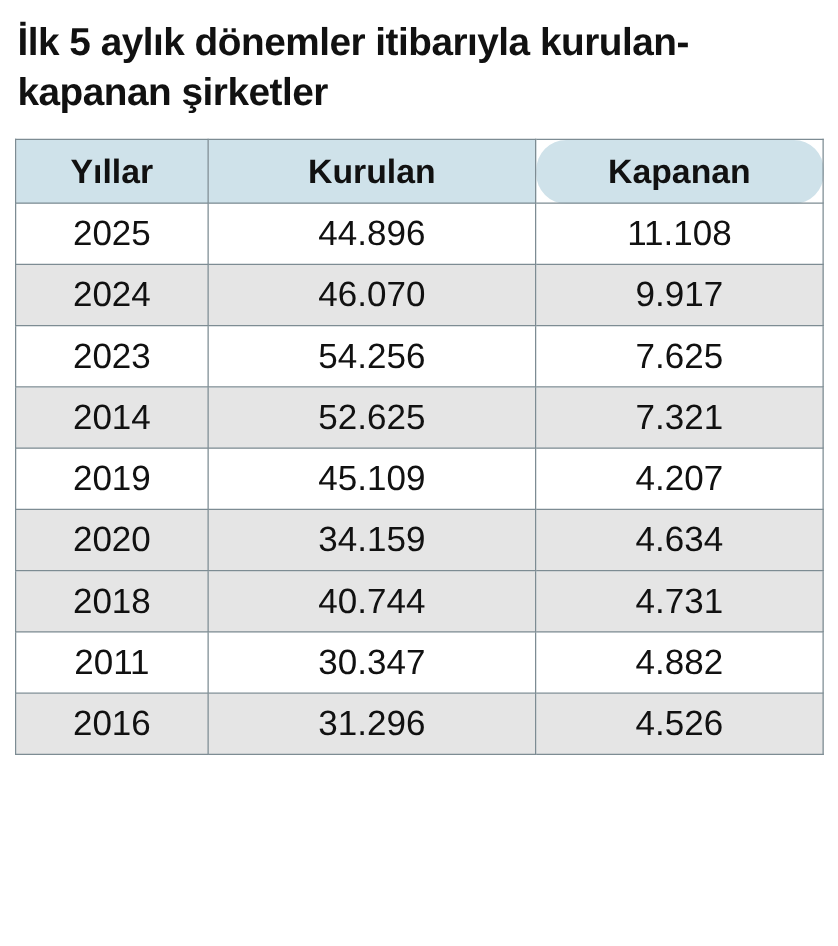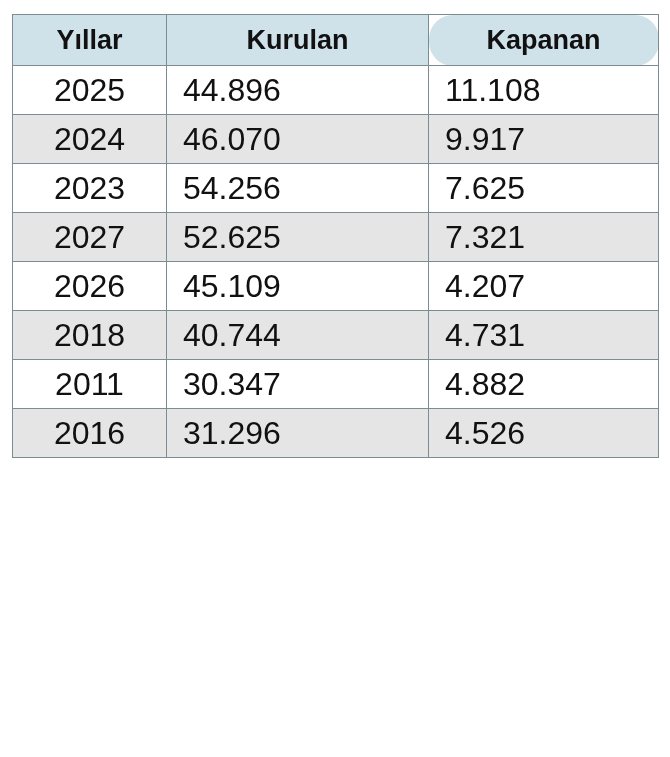--- a/index.html
+++ b/index.html
@@ -36,55 +36,56 @@
     margin-left: 0;
   }
   table.data col.c-year  { width: 154px; }
   table.data col.c-open  { width: 262px; }
   table.data col.c-close { width: 230px; }
 
   table.data th, table.data td {
     border: 1px solid #7d8c93;
     height: 48px;
     padding: 0 16px;
-    font-size: 32px;
+    font-size: 28px;
     vertical-align: middle;
     background-clip: padding-box;
   }
   table.data thead th {
     background: #cfe2ea;
     font-weight: bold;
     font-size: 27px;
     height: 50px;
     text-align: center;
   }
   table.data thead th.th-year { text-align: center; }
   table.data thead th.th-open { text-align: center; }
   table.data thead th.th-close { text-align: center; border-radius: 24px; }
 
   table.data td.year {
     text-align: center;
     font-weight: normal;
   }
   table.data td.num {
-    text-align: left;
+    text-align: center;
     font-weight: normal;
   }
   tr.alt td {
     background: #e5e5e5;
   }
   tr.plain td {
     background: #ffffff;
   }
 </style>
 </head>
 <body>
 
 <div class="wrap">
 
+  <h1 class="title">İlk 5 aylık dönemler itibarıyla kurulan-kapanan şirketler</h1>
 
   <table class="data">
     <colgroup>
       <col class="c-year">
       <col class="c-open">
       <col class="c-close">
     </colgroup>
     <thead>
       <tr>
         <th class="th-year">Yıllar</th>
@@ -102,28 +103,33 @@
         <td class="year">2024</td>
         <td class="num">46.070</td>
         <td class="num">9.917</td>
       </tr>
       <tr class="plain">
         <td class="year">2023</td>
         <td class="num">54.256</td>
         <td class="num">7.625</td>
       </tr>
       <tr class="alt">
-        <td class="year">2027</td>
+        <td class="year">2014</td>
         <td class="num">52.625</td>
         <td class="num">7.321</td>
       </tr>
       <tr class="plain">
-        <td class="year">2026</td>
+        <td class="year">2019</td>
         <td class="num">45.109</td>
         <td class="num">4.207</td>
+      </tr>
+      <tr class="alt">
+        <td class="year">2020</td>
+        <td class="num">34.159</td>
+        <td class="num">4.634</td>
       </tr>
       <tr class="alt">
         <td class="year">2018</td>
         <td class="num">40.744</td>
         <td class="num">4.731</td>
       </tr>
       <tr class="plain">
         <td class="year">2011</td>
         <td class="num">30.347</td>
         <td class="num">4.882</td>

